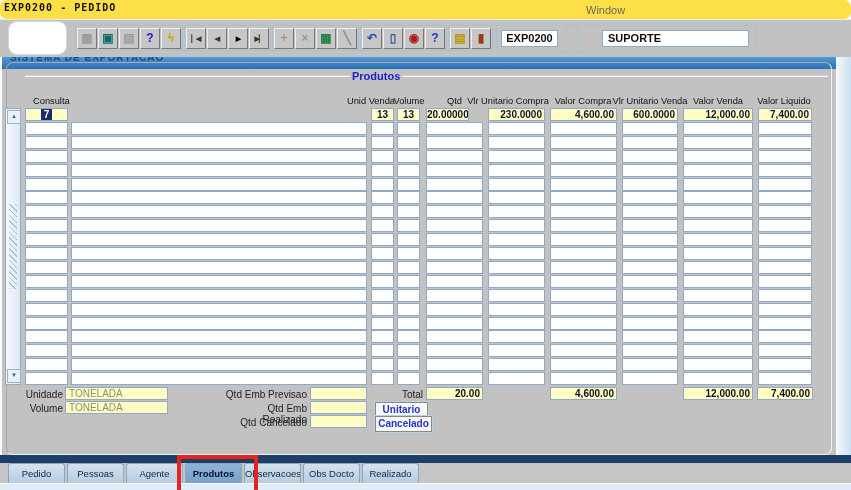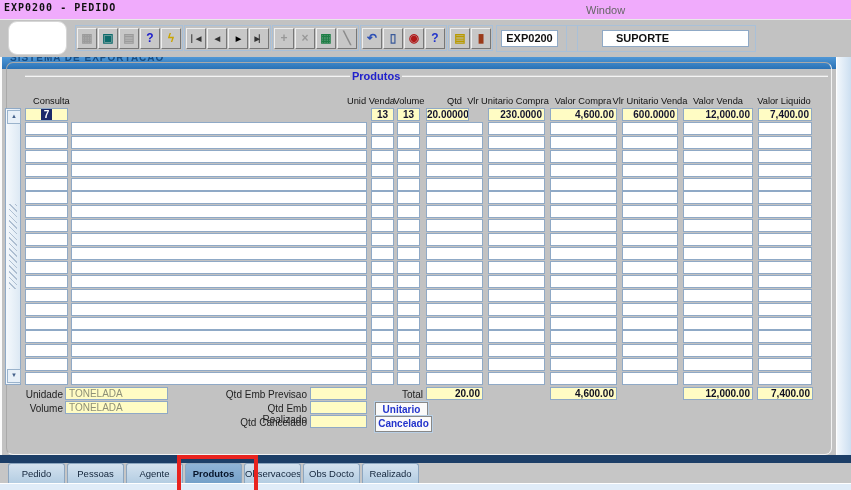--- a/index.html
+++ b/index.html
@@ -1,40 +1,40 @@
 <!DOCTYPE html>
 <html><head>
 <meta charset="utf-8">
 <style>
   html,body{margin:0;padding:0;}
   body{width:851px;height:490px;position:relative;background:#fbfbfb;
        font-family:"Liberation Sans",sans-serif;overflow:hidden;}
   .abs{position:absolute;}
   
-  #titlebar{left:0;top:0;width:851px;height:19px;background:#f0abfc;}
+  #titlebar{left:0;top:0;width:851px;height:19px;background:#fde047;border-radius:7px;}
   #title-text{left:4px;top:2px;font-family:"DejaVu Sans Mono",monospace;
       font-size:10px;letter-spacing:1px;color:#111;font-weight:bold;}
   #menu-window{left:586px;top:4px;font-size:11px;color:#666;}
   
   #toolbar{left:0;top:19px;width:851px;height:38px;background:#c2c2c2;
       border-top:1px solid #e9e9e9;box-sizing:border-box;}
   #logo-box{left:8px;top:21px;width:57px;height:32px;background:#fff;
       border:1px solid #d6d6d6;border-radius:9px;}
   .tb-group{position:absolute;top:25px;height:26px;border:1px solid #a9c0d8;
       display:flex;align-items:center;gap:1px;padding:1px;box-sizing:border-box;}
   .tb-btn{width:20px;height:21px;background:#c7c7c7;border:1px solid;
       border-color:#efefef #777 #777 #efefef;box-sizing:border-box;
       display:flex;align-items:center;justify-content:center;
       font-size:12px;font-weight:bold;line-height:1;cursor:default;}
   .tb-btn .nav{font-size:7px;letter-spacing:-1px;}
   .fieldgroup{position:absolute;top:25px;height:27px;border:1px solid #a9c0d8;
       box-sizing:border-box;}
   .tb-field{position:absolute;top:4px;height:17px;background:#fff;
       border:1px solid #8fa9c6;box-sizing:border-box;font-size:11px;
-      font-weight:bold;color:#111;line-height:15px;padding-left:13px;}
+      font-weight:bold;color:#111;line-height:15px;padding-left:5px;}
   
   #mdi-bar{left:2px;top:57px;width:843px;height:12px;overflow:hidden;
       background:linear-gradient(#4f97d6,#2a72b6);}
   #mdi-title{position:absolute;left:8px;top:-5px;font-size:10px;font-weight:bold;
       color:#174e85;letter-spacing:1px;white-space:nowrap;}
   #right-strip{left:836px;top:57px;width:15px;height:399px;
       background:linear-gradient(90deg,#f2f7fc,#c9ddf0);border-left:1px solid #fff;}
   
   #content{left:2px;top:69px;width:834px;height:386px;background:#c2c2c2;}
   #inner-panel{left:6px;top:62px;width:824px;height:391px;border:1px solid;

